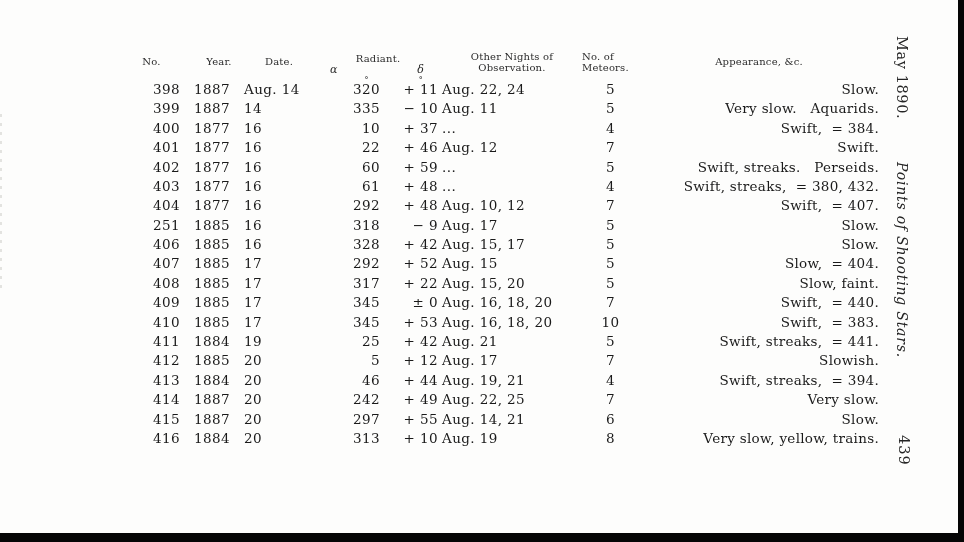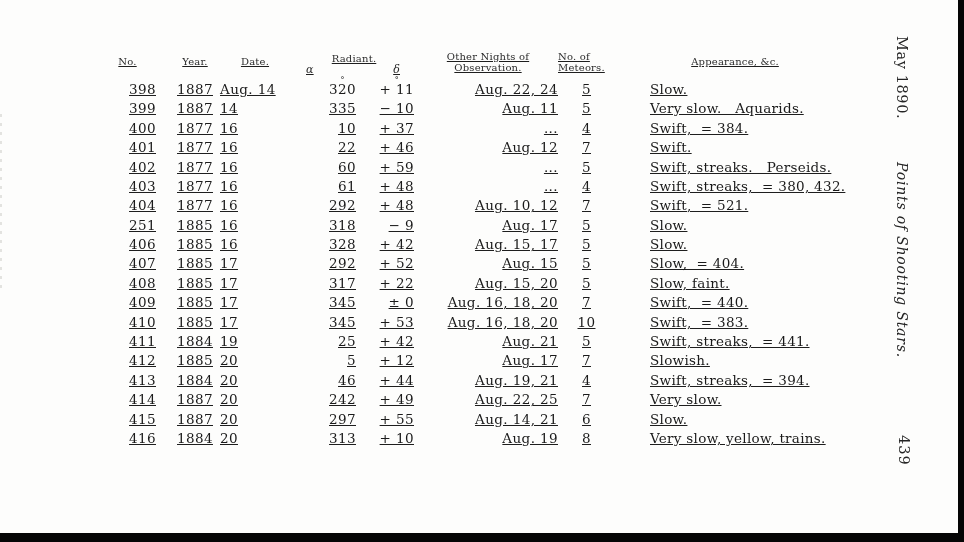--- a/index.html
+++ b/index.html
@@ -29,25 +29,24 @@
   
   .edge-artifact {
     position: absolute; left: 0; top: 108px;
     width: 2px; height: 180px;
     background: repeating-linear-gradient(#fdfdfc 0 6px, #d8d8d4 6px 9px);
     opacity: .7;
   }
 
   
   table.meteors {
-    position: absolute; left: 85px; top: 44px;
+    position: absolute; left: 109px; top: 44px;
     width: 770px;
     border-collapse: collapse;
     table-layout: fixed;
-    text-decoration: underline;
   }
   col.c-no      { width: 85px; }
   col.c-year    { width: 50px; }
   col.c-date    { width: 70px; }
   col.c-alpha   { width: 72px; }
   col.c-delta   { width: 56px; }
   col.c-nights  { width: 140px; }
   col.c-meteors { width: 57px; }
   col.c-appear  { width: 240px; }
 
@@ -71,27 +70,27 @@
   tbody td {
     height: 19.4px;
     padding: 0;
     font-size: 13.5px;
     letter-spacing: .4px;
     color: #1a1a1a;
     line-height: 1;
     vertical-align: middle;
   }
   td.col-no     { text-align: right; padding-right: 14px; }
-  td.col-year   { text-align: center; }
+  td.col-year   { }
   td.col-date   { text-align: left; padding-right: 6px; }
   td.col-alpha  { text-align: right; padding-right: 6px; }
   td.col-delta  { text-align: right; padding-right: 4px; }
-  td.col-nights { text-align: right; }
+  td.col-nights { text-align: left; }
   td.col-meteors{ text-align: center; }
-  td.col-appearance { text-align: left; padding-left: 35px; white-space: pre; letter-spacing: .3px; }
+  td.col-appearance { text-align: right; padding-left: 35px; white-space: pre; letter-spacing: .3px; }
 
   .deg-wrap { position: relative; display: inline-block; }
   .deg-mark {
     position: absolute; top: -7px; left: 50%;
     transform: translateX(-50%);
     font-size: 8px; letter-spacing: 0;
   }
 
   
   .margin-text {
@@ -200,21 +199,21 @@
           <td class="col-appearance">Swift, streaks,  = 380, 432.</td>
         </tr>
         <tr>
           <td class="col-no">404</td>
           <td class="col-year">1877</td>
           <td class="col-date">16</td>
           <td class="col-alpha">292</td>
           <td class="col-delta">+ 48</td>
           <td class="col-nights">Aug. 10, 12</td>
           <td class="col-meteors">7</td>
-          <td class="col-appearance">Swift,  = 521.</td>
+          <td class="col-appearance">Swift,  = 407.</td>
         </tr>
         <tr>
           <td class="col-no">251</td>
           <td class="col-year">1885</td>
           <td class="col-date">16</td>
           <td class="col-alpha">318</td>
           <td class="col-delta">−  9</td>
           <td class="col-nights">Aug. 17</td>
           <td class="col-meteors">5</td>
           <td class="col-appearance">Slow.</td>

